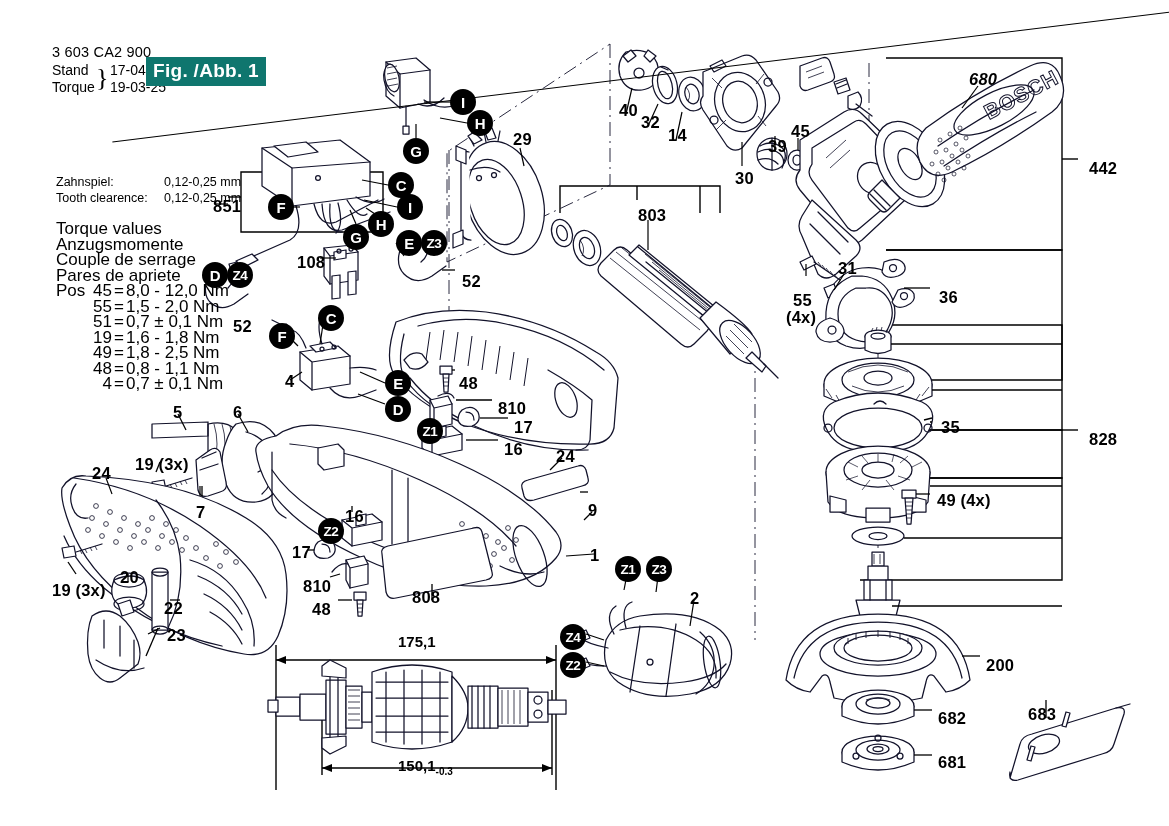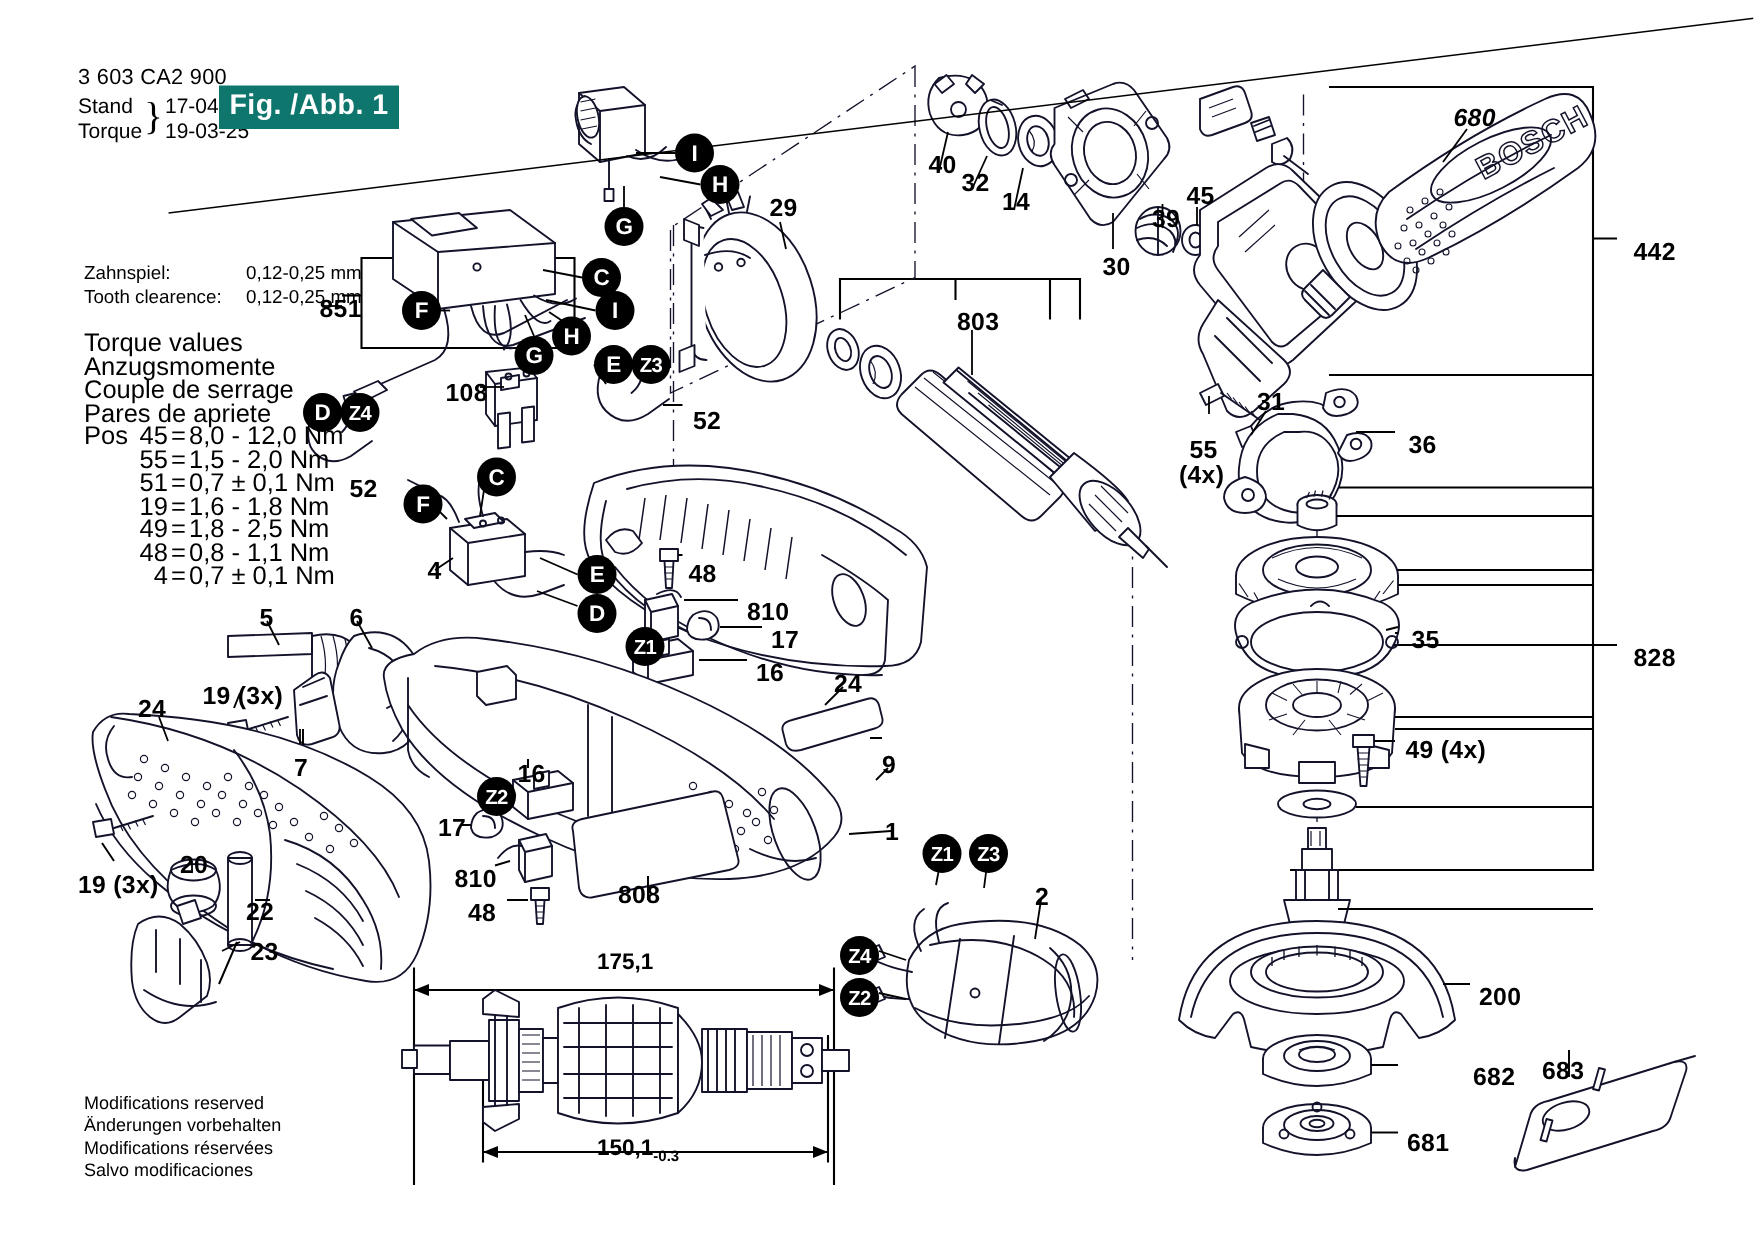--- a/index.html
+++ b/index.html
@@ -795,26 +795,20 @@
         </div>
         <div class="tr">
           <span class="pos"></span>
           <span class="no">4</span>
           <span class="eq">=</span>
           <span class="val">0,7 ± 0,1 Nm</span>
         </div>
       </div>
   </div>
 
-  <div class="footnote">
-    <div>Modifications reserved</div>
-    <div>Änderungen vorbehalten</div>
-    <div>Modifications réservées</div>
-    <div>Salvo modificaciones</div>
-  </div>
 
   <div class="dim" style="left:398px; top:633px;">175,1</div>
   <div class="dim" style="left:398px; top:757px;">
     <span>150,1</span><sub>-0.3</sub>
   </div>
 
   <div id="labels">
       <div class="lbl" style="left: 213px; top: 197px;">851</div>
       <div class="lbl" style="left: 297px; top: 253px;">108</div>
       <div class="lbl" style="left: 233px; top: 317px;">52</div>
@@ -830,21 +824,21 @@
       <div class="lbl" style="left: 969px; top: 70px; font-style: italic;">680</div>
       <div class="lbl" style="left: 1089px; top: 159px;">442</div>
       <div class="lbl" style="left: 793px; top: 291px;">55</div>
       <div class="lbl" style="left: 786px; top: 308px;">(4x)</div>
       <div class="lbl" style="left: 838px; top: 259px;">31</div>
       <div class="lbl" style="left: 939px; top: 288px;">36</div>
       <div class="lbl" style="left: 941px; top: 418px;">35</div>
       <div class="lbl" style="left: 937px; top: 491px;">49 (4x)</div>
       <div class="lbl" style="left: 1089px; top: 430px;">828</div>
       <div class="lbl" style="left: 986px; top: 656px;">200</div>
-      <div class="lbl" style="left: 938px; top: 709px; margin-left: 44px;">682</div>
+      <div class="lbl" style="left: 938px; top: 709px;">682</div>
       <div class="lbl" style="left: 938px; top: 753px;">681</div>
       <div class="lbl" style="left: 1028px; top: 705px;">683</div>
       <div class="lbl" style="left: 285px; top: 372px;">4</div>
       <div class="lbl" style="left: 459px; top: 374px;">48</div>
       <div class="lbl" style="left: 498px; top: 399px;">810</div>
       <div class="lbl" style="left: 514px; top: 418px;">17</div>
       <div class="lbl" style="left: 504px; top: 440px;">16</div>
       <div class="lbl" style="left: 556px; top: 447px;">24</div>
       <div class="lbl" style="left: 92px; top: 464px;">24</div>
       <div class="lbl" style="left: 173px; top: 403px;">5</div>

